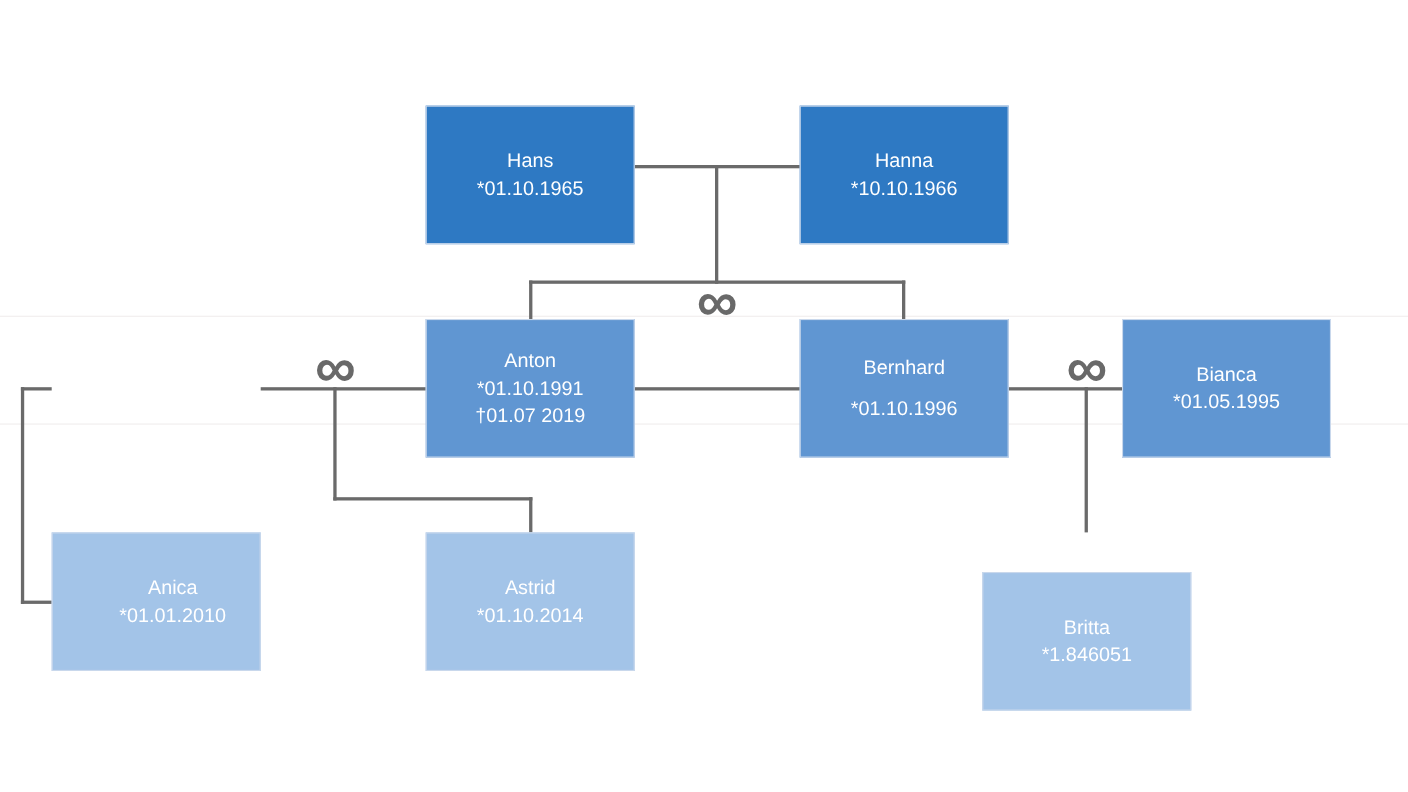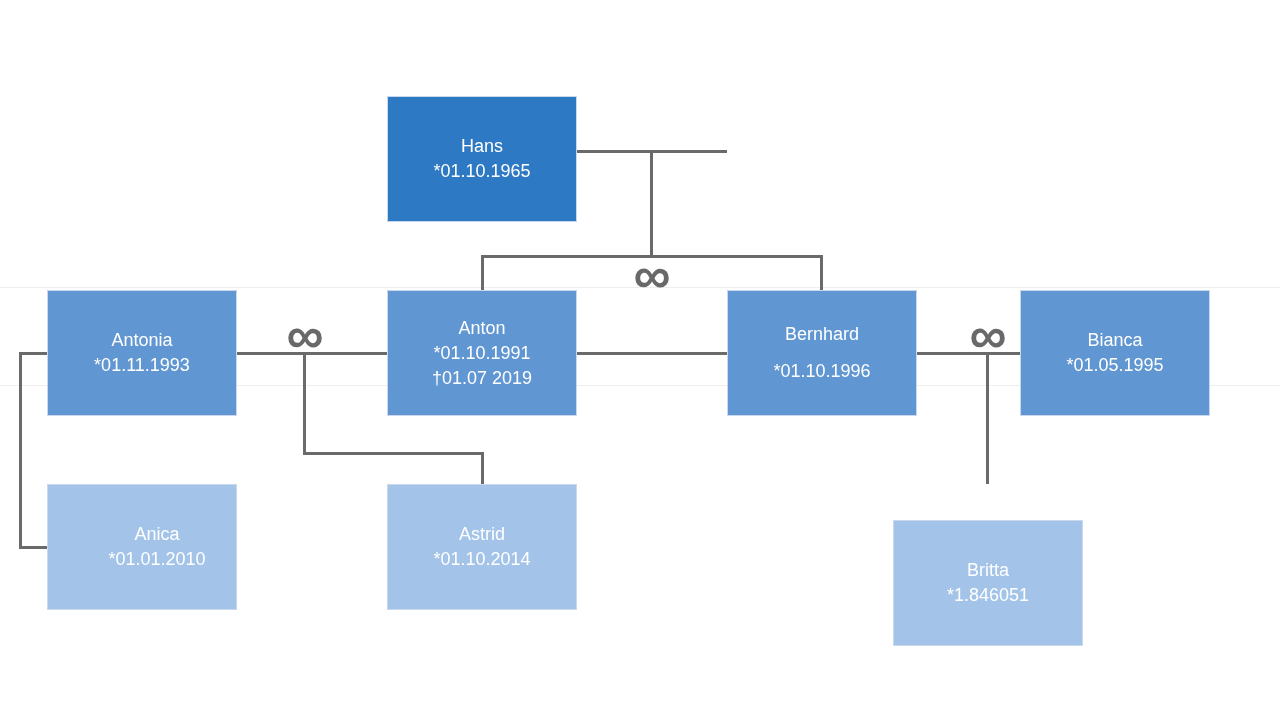--- a/index.html
+++ b/index.html
@@ -93,25 +93,25 @@
 
   <span class="inf inf-1">∞</span>
   <span class="inf inf-2">∞</span>
   <span class="inf inf-3">∞</span>
 
   <div class="person gen1 p-hans">
     <div>Hans</div>
     <div>*01.10.1965</div>
   </div>
 
+  <div class="person gen1 p-hanna">
+    <div>Hanna</div>
+    <div>*10.10.1966</div>
+  </div>
 
-  <div class="person gen2 p-antonia">
-    <div>Antonia</div>
-    <div>*01.11.1993</div>
-  </div>
 
   <div class="person gen2 p-anton">
     <div>Anton</div>
     <div>*01.10.1991</div>
     <div>†01.07 2019</div>
   </div>
 
   <div class="person gen2 p-bernhard">
     <div>Bernhard</div>
     <div>*01.10.1996</div>

